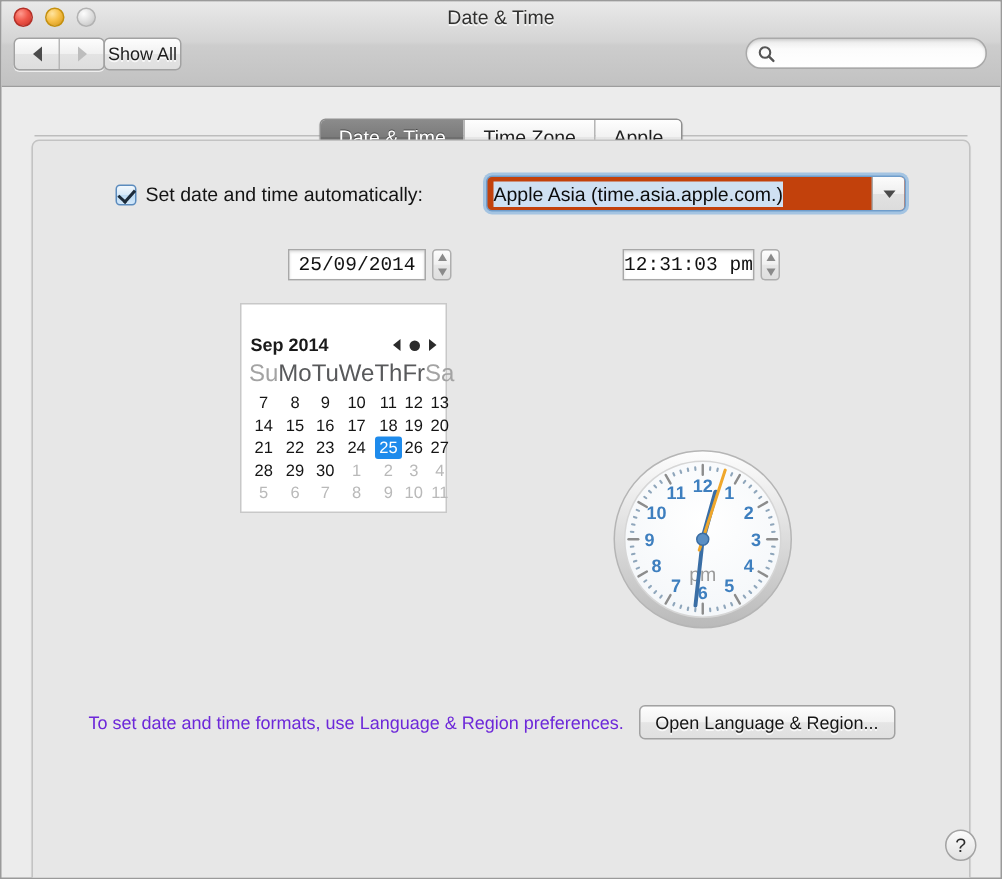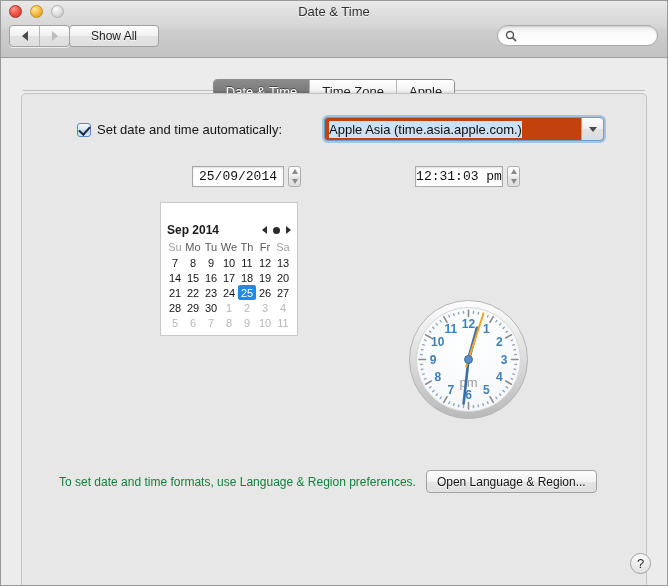--- a/index.html
+++ b/index.html
@@ -42,21 +42,21 @@
     background: linear-gradient(to bottom, #fdfdfd 0%, #f0f0f0 50%, #e3e3e3 51%, #dedede 100%);
     box-shadow: 0 1px 0 rgba(255,255,255,0.7);
   }
   .navbtn { width: 30px; height: 20px; display: flex; align-items: center; justify-content: center; }
   .navbtn + .navbtn { border-left: 1px solid #b7b7b7; }
   .tri { width: 0; height: 0; border-top: 5px solid transparent; border-bottom: 5px solid transparent; }
   .tri-l { border-right: 6px solid #4b4b4b; }
   .tri-r { border-left: 6px solid #bdbdbd; }
 
   #showall {
-    position: absolute; left: 68px; top: 24px; height: 22px; padding: 0 21px;
+    position: absolute; left: 68px; top: 24px; height: 22px; padding: 0 2px;
     display: flex; align-items: center;
     font-size: 12px; color: #1d1d1d;
     border: 1px solid #a2a2a2; border-radius: 4px;
     background: linear-gradient(to bottom, #fdfdfd 0%, #f1f1f1 50%, #e4e4e4 51%, #dfdfdf 100%);
     text-shadow: 0 1px 0 rgba(255,255,255,0.8);
   }
 
   #searchfield {
     position: absolute; right: 9px; top: 24px; width: 161px; height: 21px;
     border: 1px solid #a9a9a9; border-radius: 11px;
@@ -174,38 +174,38 @@
   }
   #cal-head { display: flex; align-items: center; justify-content: space-between; padding: 0 1px 3px 1px; }
   #cal-title { font-size: 12px; font-weight: bold; color: #1a1a1a; }
   #cal-nav { display: flex; align-items: center; gap: 6px; }
   #cal-nav .nv { width: 0; height: 0; border-top: 4px solid transparent; border-bottom: 4px solid transparent; }
   #cal-prev { border-right: 5px solid #2b2b2b; }
   #cal-next { border-left: 5px solid #2b2b2b; }
   #cal-today { width: 7px; height: 7px; border-radius: 50%; background: #2b2b2b; }
   table#cal-grid { border-collapse: collapse; width: 100%; }
   table#cal-grid th {
-    font-size: 11px; font-weight: normal; color: #58595b;
+    font-size: 16px; font-weight: normal; color: #58595b;
     padding: 1px 0 2px 0; text-align: center; width: 14.28%;
   }
   table#cal-grid th.we { color: #a3a3a3; }
   table#cal-grid td {
     font-size: 11px; color: #151515; text-align: center; padding: 1.5px 0;
   }
   table#cal-grid td.out { color: #b9b9b9; }
   table#cal-grid td.sel {
     background: #1e8bec; color: #ffffff; border-radius: 2px;
   }
 
   
   #clock { position: absolute; left: 386px; top: 205px; width: 121px; height: 121px; }
 
   
   #footer { position: absolute; left: 37px; top: 376px; display: flex; align-items: center; }
-  #footer-text { font-size: 12px; color: #15803d; }
+  #footer-text { font-size: 12px; color: #6d28d9; }
   #openlang {
     margin-left: 10px; height: 23px; padding: 0 10px;
     display: flex; align-items: center; font-size: 12px; color: #141414;
     border: 1px solid #a2a2a2; border-radius: 4px;
     background: linear-gradient(to bottom, #fdfdfd 0%, #f2f2f2 50%, #e5e5e5 51%, #e0e0e0 100%);
     text-shadow: 0 1px 0 rgba(255,255,255,0.8);
   }
 
   #helpbtn {
     position: absolute; right: 16px; bottom: 11px;

